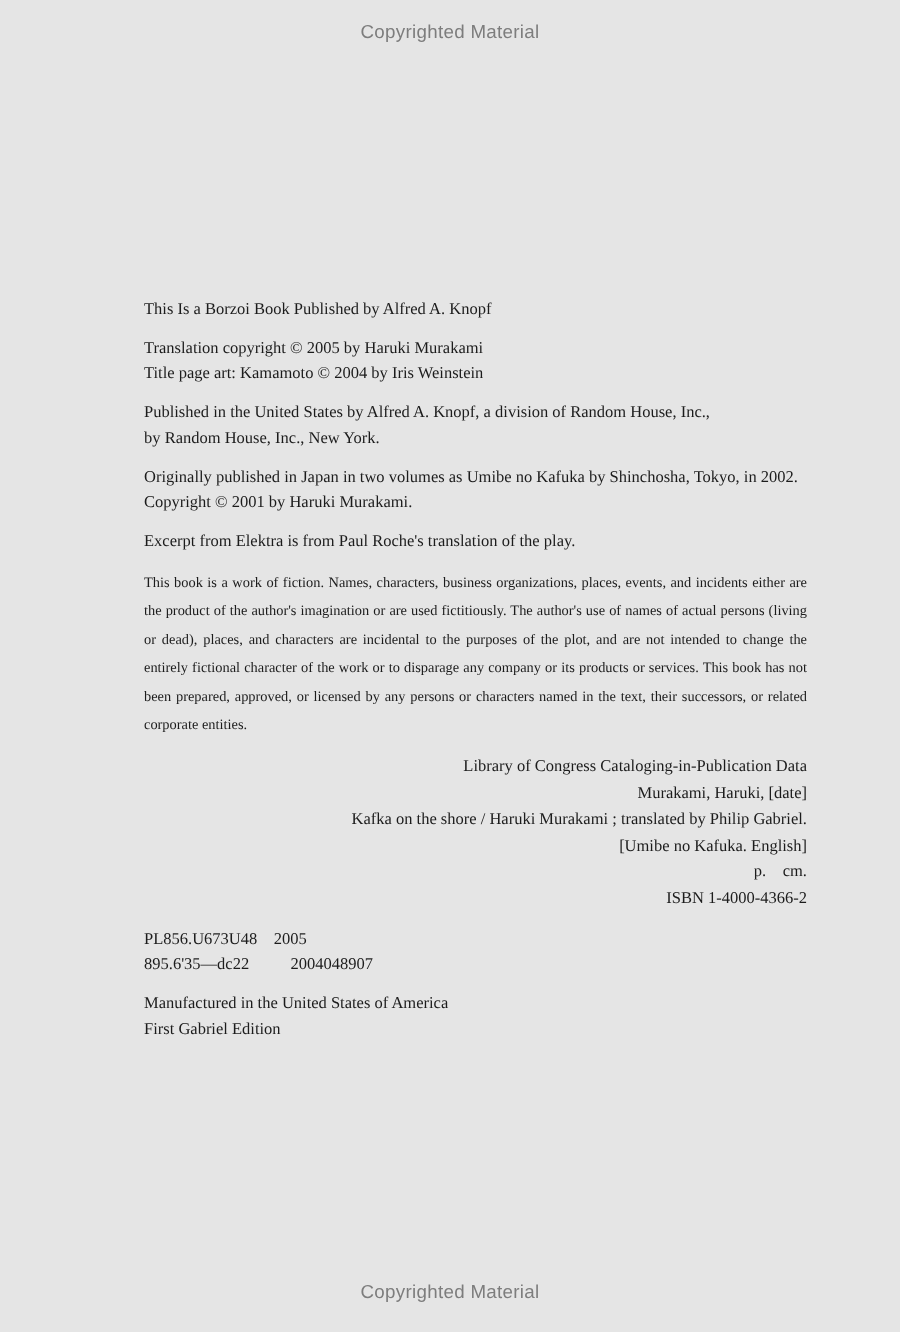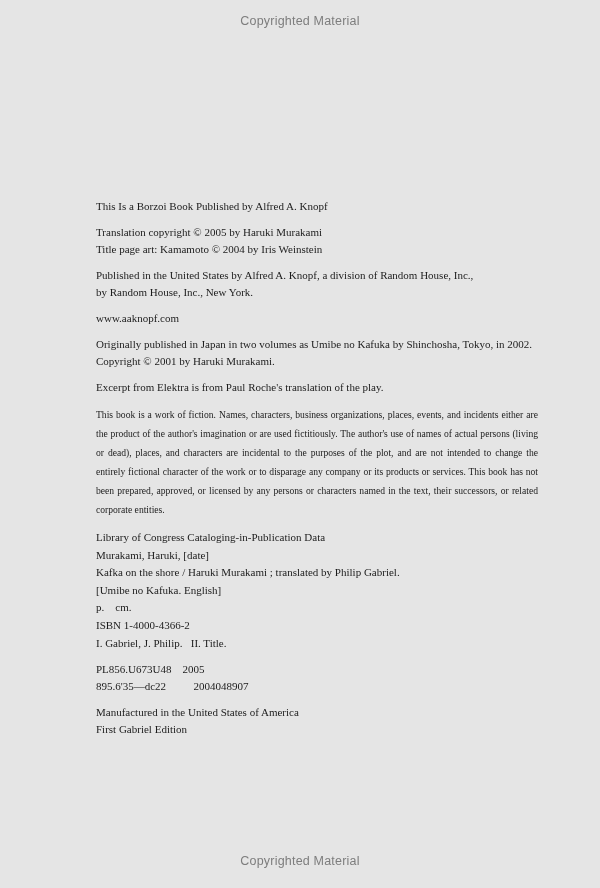--- a/index.html
+++ b/index.html
@@ -41,21 +41,21 @@
   .line { white-space: pre-wrap; }
   .pre  { white-space: pre; }
   .it   { }
 
   .disclaimer {
     font-size: 9.6px;
     line-height: 19px;
     text-align: justify;
     margin: 0 0 10px 0;
   }
-  .cip .line { line-height: 17.6px; }
+  .cip .line { line-height: 17.6px; text-align: right; }
 </style>
 </head>
 <body>
 
 <div class="page">
 
   <div class="watermark top">Copyrighted Material</div>
 
   <div class="content">
 
@@ -66,44 +66,40 @@
     <div class="block">
       <div class="line">Translation copyright © 2005 by Haruki Murakami</div>
       <div class="line"><span>Title page art: </span><span class="it">Kamamoto</span><span> © 2004 by Iris Weinstein</span></div>
     </div>
 
     <div class="block">
       <div class="line">Published in the United States by Alfred A. Knopf, a division of Random House, Inc.,</div>
       <div class="line">by Random House, Inc., New York.</div>
     </div>
 
-    <div class="block">
-      <div class="line">www.aaknopf.com</div>
-    </div>
 
     <div class="block">
       <div class="line"><span>Originally published in Japan in two volumes as </span><span class="it">Umibe no Kafuka</span><span> by Shinchosha, Tokyo, in 2002.</span></div>
       <div class="line">Copyright © 2001 by Haruki Murakami.</div>
     </div>
 
     <div class="block">
       <div class="line"><span>Excerpt from </span><span class="it">Elektra</span><span> is from Paul Roche's translation of the play.</span></div>
     </div>
 
 
     <div class="disclaimer">This book is a work of fiction. Names, characters, business organizations, places, events, and incidents either are the product of the author's imagination or are used fictitiously. The author's use of names of actual persons (living or dead), places, and characters are incidental to the purposes of the plot, and are not intended to change the entirely fictional character of the work or to disparage any company or its products or services. This book has not been prepared, approved, or licensed by any persons or characters named in the text, their successors, or related corporate entities.</div>
 
     <div class="block cip">
       <div class="line pre">Library of Congress Cataloging-in-Publication Data</div>
       <div class="line pre">Murakami, Haruki, [date]</div>
       <div class="line pre">Kafka on the shore / Haruki Murakami ; translated by Philip Gabriel.</div>
       <div class="line pre">[Umibe no Kafuka. English]</div>
       <div class="line pre">p.    cm.</div>
       <div class="line pre">ISBN 1-4000-4366-2</div>
-      <div class="line pre">I. Gabriel, J. Philip.   II. Title.</div>
     </div>
 
     <div class="block">
       <div class="line pre">PL856.U673U48    2005</div>
       <div class="line pre">895.6'35—dc22          2004048907</div>
     </div>
 
     <div class="block">
       <div class="line">Manufactured in the United States of America</div>
       <div class="line">First Gabriel Edition</div>

